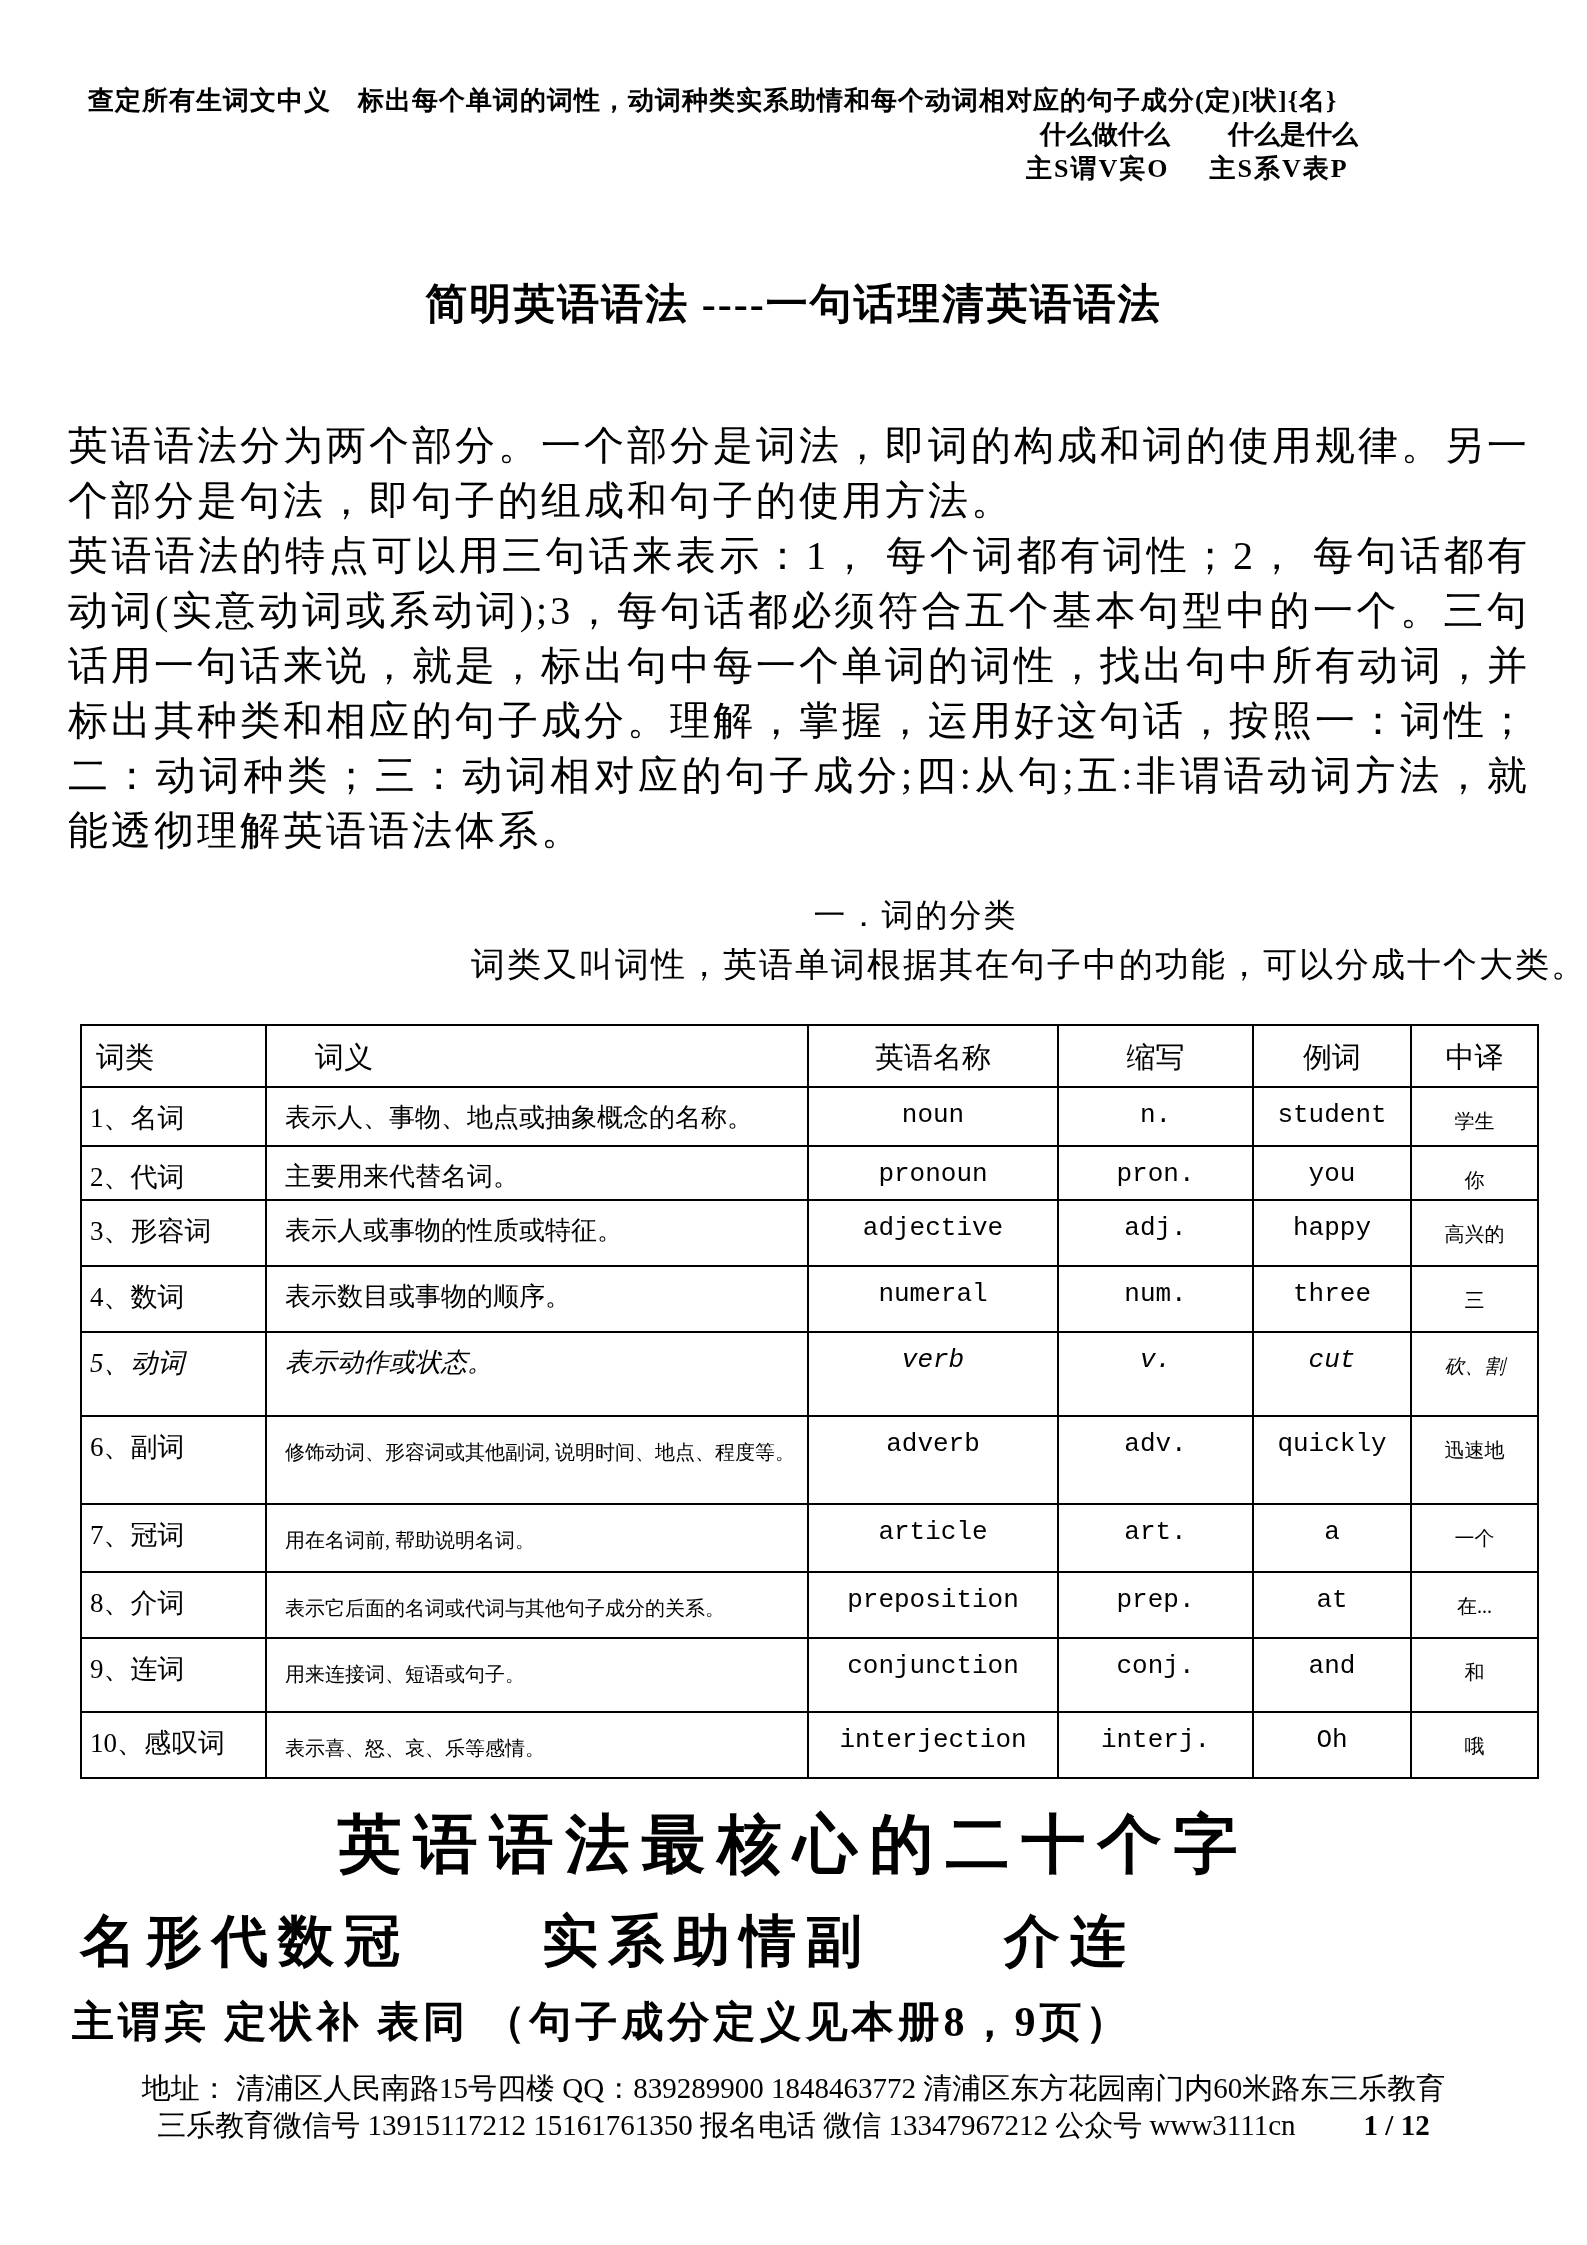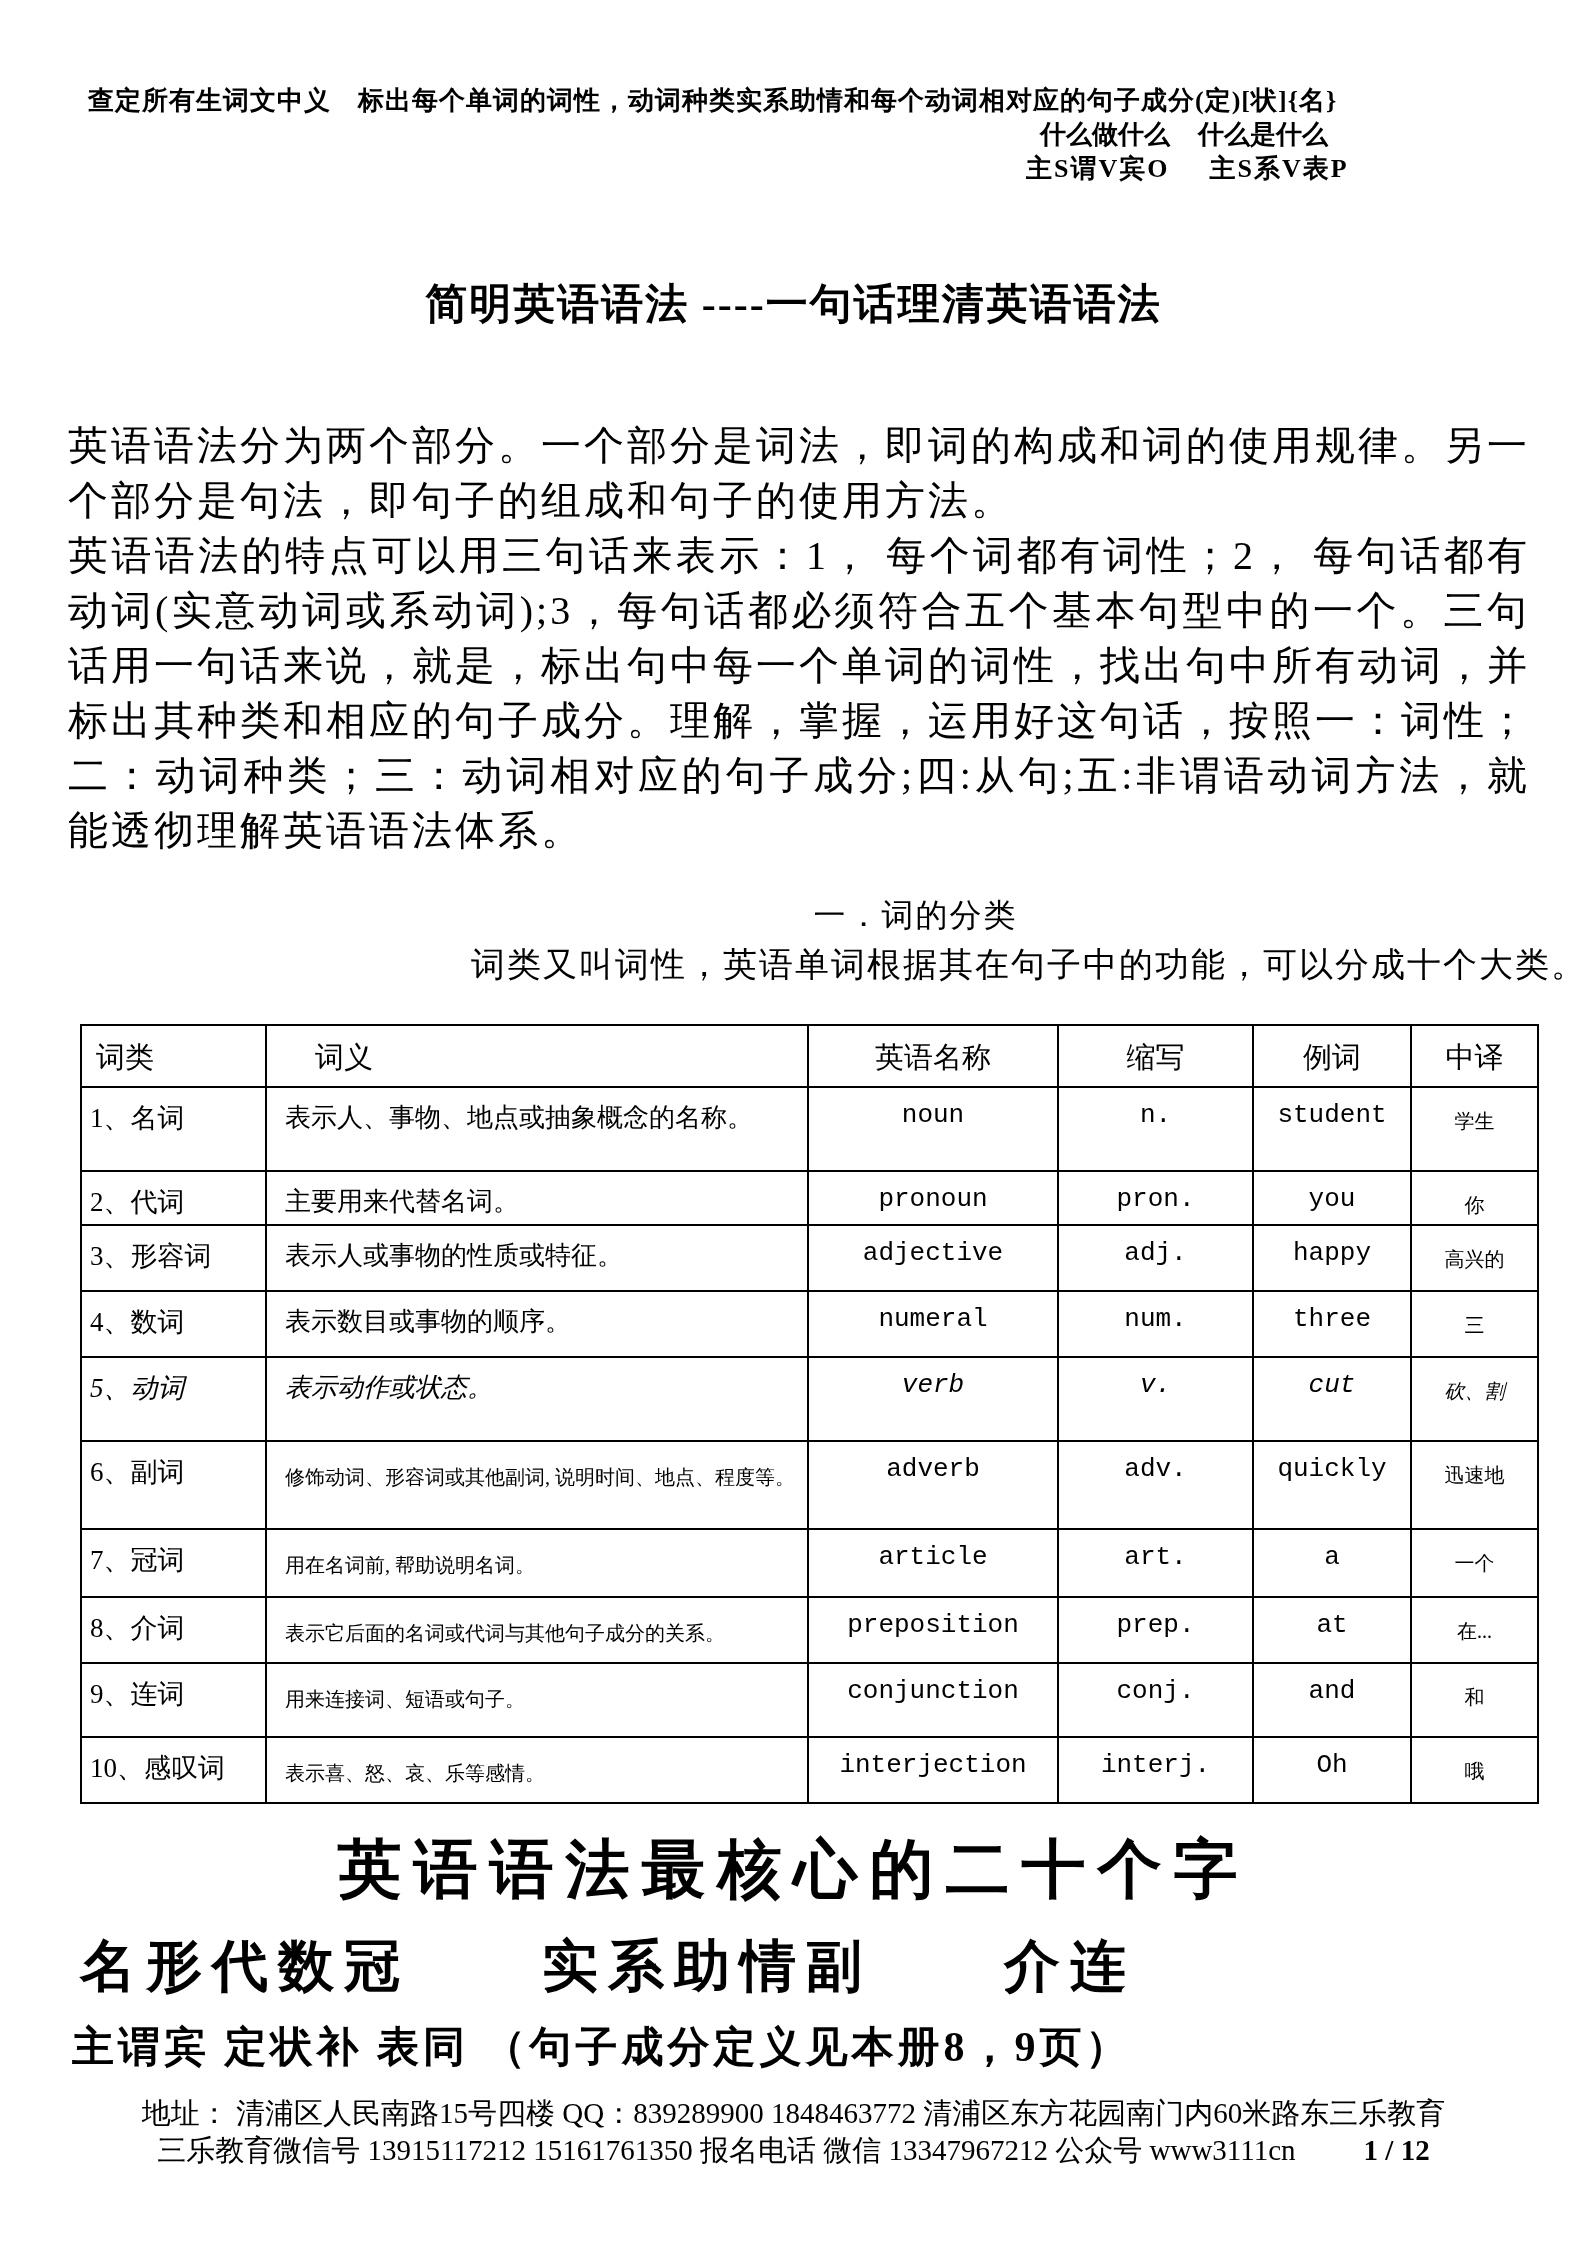--- a/index.html
+++ b/index.html
@@ -11,21 +11,21 @@
     margin: 0 auto;
     background: #ffffff;
     color: #000000;
     font-family: "Liberation Serif", "DejaVu Serif", serif;
     overflow: hidden;
   }
 
   
   .top-note { padding-top: 84px; padding-left: 88px; font-weight: bold; font-size: 26px; line-height: 34px; }
   .note-line1 { letter-spacing: 1px; }
-  .note-line2 { margin-left: 952px; display: flex; gap: 28px; font-family: Liberation Serif, serif; }
+  .note-line2 { margin-left: 952px; display: flex; gap: 58px; font-family: Liberation Serif, serif; }
   .note-line3 { margin-left: 938px; display: flex; gap: 40px; letter-spacing: 2px; }
 
   
   .doc-title { margin-top: 90px; text-align: center; font-size: 42px; font-weight: bold; letter-spacing: 2px; }
 
   
   .body-block { margin: 86px 57px 0 68px; }
   .body-text { font-size: 40px; line-height: 55px; letter-spacing: 3px; text-align: justify; }
 
   
@@ -39,21 +39,21 @@
     border-collapse: collapse;
     table-layout: fixed;
   }
   .word-table th, .word-table td {
     border: 2px solid #000;
     vertical-align: top;
     padding: 12px 4px 4px 4px;
     overflow: hidden;
   }
   .word-table thead tr { height: 62px; }
-  .word-table tbody tr:nth-child(1)  { height: 84px; }
+  .word-table tbody tr:nth-child(1)  { height: 59px; }
   .word-table tbody tr:nth-child(2)  { height: 46px; }
   .word-table tbody tr:nth-child(3)  { height: 66px; }
   .word-table tbody tr:nth-child(4)  { height: 66px; }
   .word-table tbody tr:nth-child(5)  { height: 84px; font-style: italic; }
   .word-table tbody tr:nth-child(6)  { height: 88px; }
   .word-table tbody tr:nth-child(7)  { height: 68px; }
   .word-table tbody tr:nth-child(8)  { height: 66px; }
   .word-table tbody tr:nth-child(9)  { height: 74px; }
   .word-table tbody tr:nth-child(10) { height: 66px; }
   .word-table th { font-weight: normal; font-size: 29px; text-align: center; }

